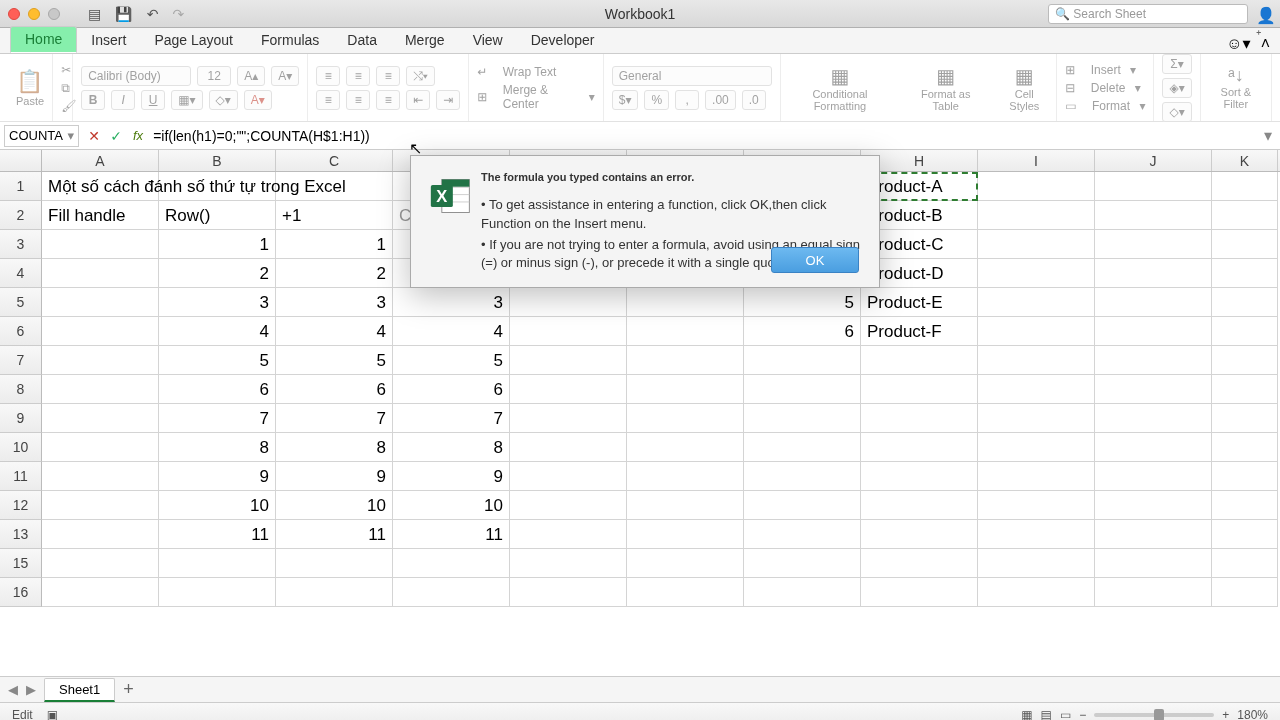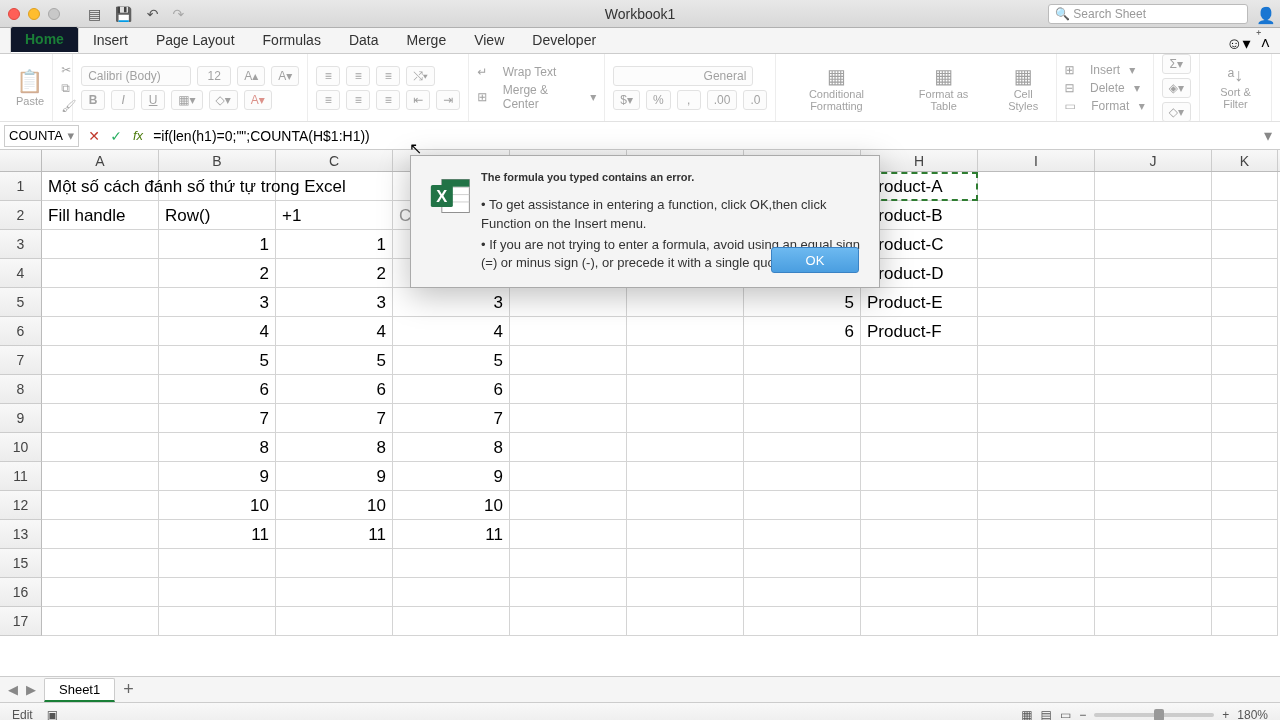--- a/index.html
+++ b/index.html
@@ -10,21 +10,21 @@
 .t-close{background:#ff5f57;border:1px solid #e04840}
 .t-min{background:#ffbd2e;border:1px solid #dfa020}
 .t-max{background:#c8c8c8;border:1px solid #a8a8a8}
 .qat{display:flex;gap:14px;margin-left:10px;color:#555;font-size:14px}
 .title{position:absolute;left:50%;transform:translateX(-50%);font-size:14px;color:#333}
 .search-wrap{margin-left:auto;display:flex;align-items:center;gap:8px}
 .search{width:200px;height:20px;border:1px solid #bbb;border-radius:3px;background:#fff;display:flex;align-items:center;padding:0 6px;font-size:12px;color:#999}
 .share-ic{width:16px;height:16px;color:#666}
 .ribbon-tabs{height:26px;background:#f5f5f5;border-bottom:1px solid #ccc;display:flex;align-items:flex-end;padding-left:10px}
 .rtab{padding:4px 14px 5px;font-size:14px;color:#333;cursor:pointer}
-.rtab.active{background:#0f172a;border:1px solid #ccc;border-bottom:1px solid #fff;border-radius:3px 3px 0 0;color:#1a7f37;font-weight:700}
+.rtab.active{background:#86efac;border:1px solid #ccc;border-bottom:1px solid #fff;border-radius:3px 3px 0 0;color:#1a7f37;font-weight:400}
 .ribbon-tabs .rr{margin-left:auto;display:flex;gap:10px;padding-right:10px;align-items:center}
 .ribbon{height:68px;background:#fff;border-bottom:1px solid #ccc;display:flex;align-items:center;padding:0 8px;opacity:0.55;font-size:12px;color:#555}
 .rgroup{display:flex;flex-direction:column;justify-content:center;height:100%;padding:0 8px;border-right:1px solid #e0e0e0;gap:4px}
 .rrow{display:flex;gap:6px;align-items:center}
 .ribbon .box{padding:2px 6px;border:1px solid #ccc;border-radius:3px;background:#fafafa;min-width:24px;text-align:center}
 .paste{display:flex;flex-direction:column;align-items:center;font-size:11px}
 .formulabar{height:28px;border-bottom:1px solid #ccc;display:flex;align-items:center;background:#fff}
 .namebox{width:75px;height:22px;border:1px solid #ccc;margin:0 4px;font-size:13px;display:flex;align-items:center;padding:0 4px}
 .fb-btn{width:22px;text-align:center;font-size:14px;color:#666;cursor:pointer}
 .fb-btn.red{color:#c0392b}
@@ -139,21 +139,21 @@
       <span class="box">≡</span>
       <span class="box">⇤</span>
       <span class="box">⇥</span>
     </div>
   </div>
   <div class="rgroup">
     <div class="rrow"><span>↵</span>&nbsp;<span>Wrap Text</span></div>
     <div class="rrow"><span>⊞</span>&nbsp;<span>Merge &amp; Center</span>&nbsp;▾</div>
   </div>
   <div class="rgroup">
-    <div class="box" style="width:140px;text-align:right">General</div>
+    <div class="box" style="width:160px;text-align:left">General</div>
     <div class="rrow">
       <span class="box">$▾</span>
       <span class="box">%</span>
       <span class="box">,</span>
       <span class="box">.00</span>
       <span class="box">.0</span>
     </div>
   </div>
   <div class="rgroup" style="font-size:11px;text-align:center">
     <div class="rrow">
@@ -408,34 +408,20 @@
         <div class="cell col-C num"></div>
         <div class="cell col-D num"></div>
         <div class="cell col-E"></div>
         <div class="cell col-F"></div>
         <div class="cell col-G num"></div>
         <div class="cell col-H"></div>
         <div class="cell col-I"></div>
         <div class="cell col-J"></div>
         <div class="cell col-K"></div>
       </div>
-      <div class="row">
-        <div class="rh">17</div>
-        <div class="cell col-A"></div>
-        <div class="cell col-B num"></div>
-        <div class="cell col-C num"></div>
-        <div class="cell col-D num"></div>
-        <div class="cell col-E"></div>
-        <div class="cell col-F"></div>
-        <div class="cell col-G num"></div>
-        <div class="cell col-H"></div>
-        <div class="cell col-I"></div>
-        <div class="cell col-J"></div>
-        <div class="cell col-K"></div>
-      </div>
     </div>
   <span class="ghosttext" style="left:760px;top:27px">(h$1:H1))</span>
 </div>
 
 <div class="sheettabs">
   <span class="navarrow">◀</span>
   <span class="navarrow">▶</span>
   <div class="stab">Sheet1</div>
   <span class="addsheet">+</span>
 </div>

